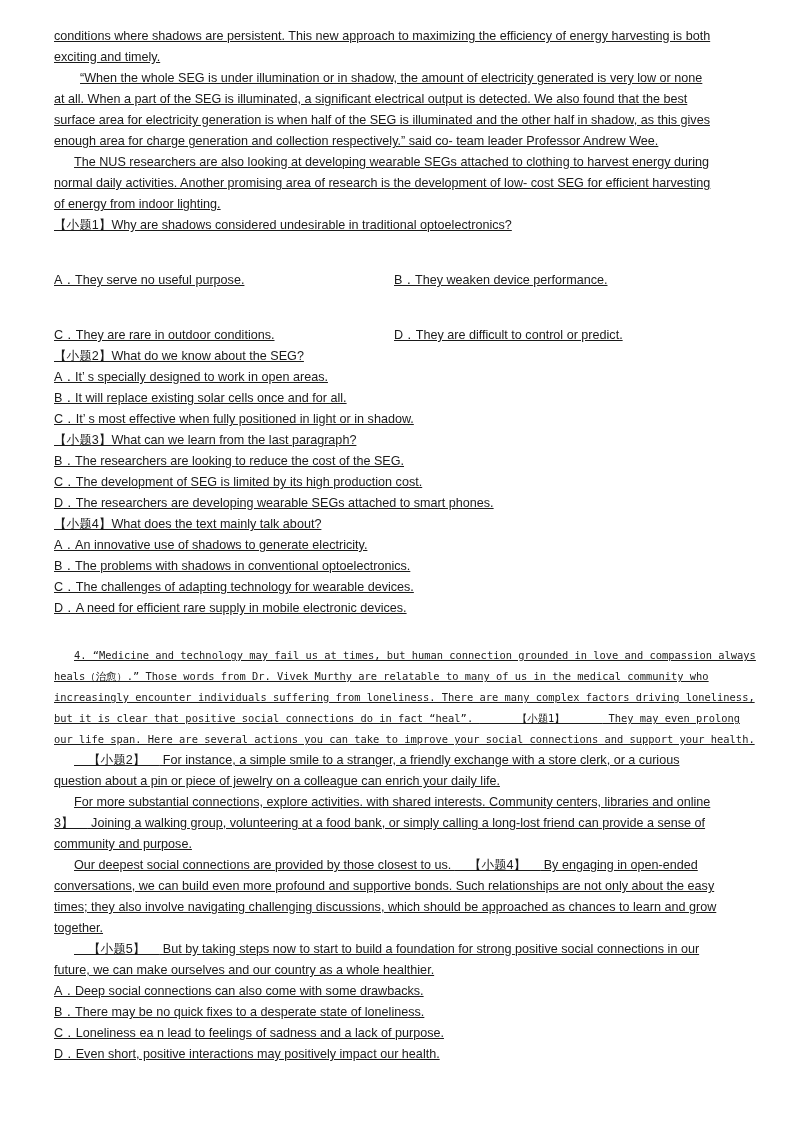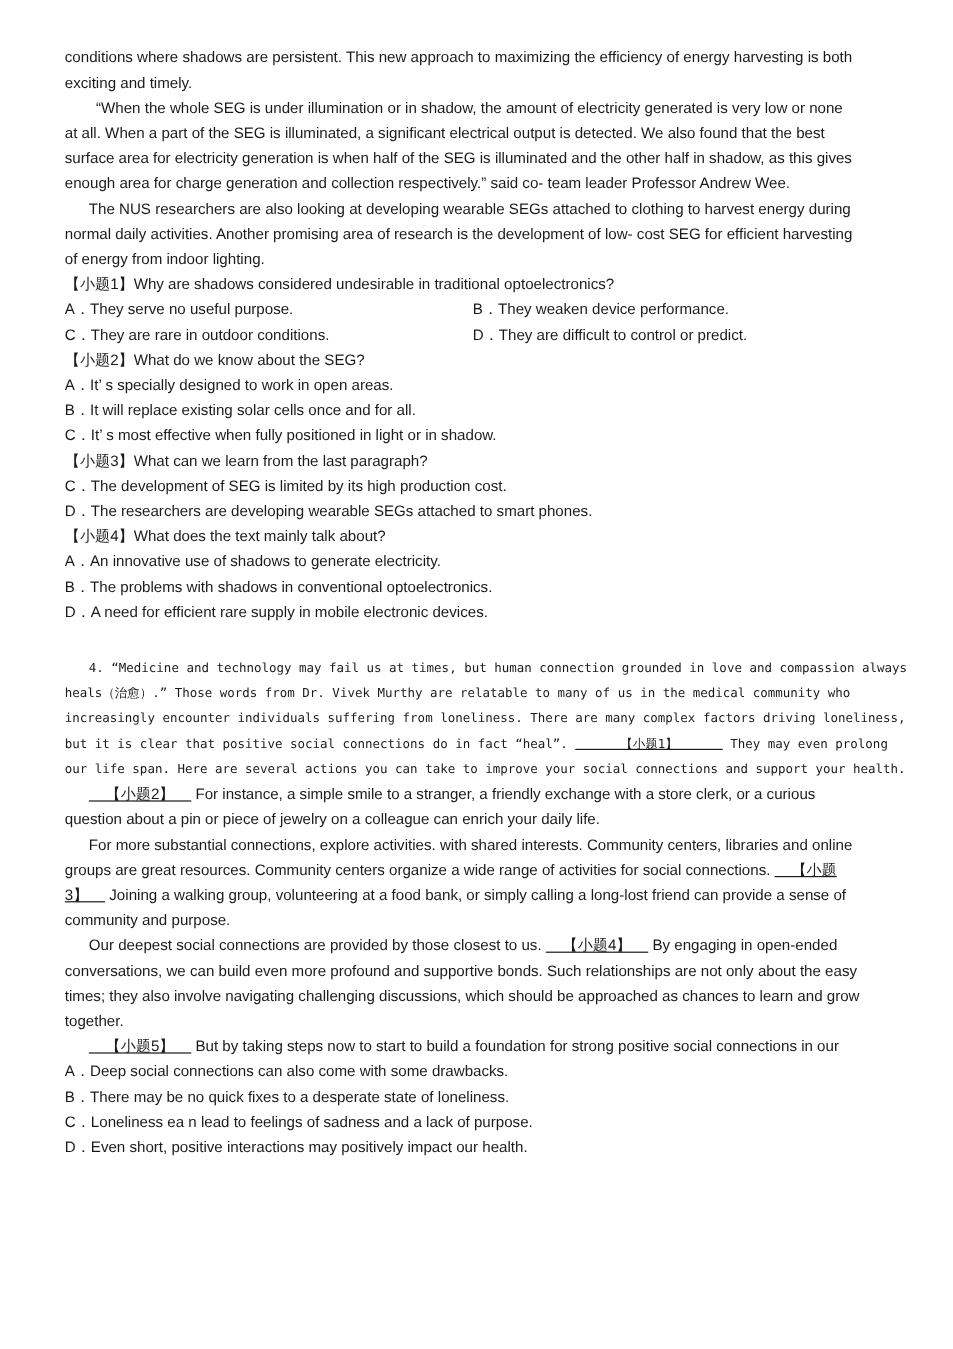--- a/index.html
+++ b/index.html
@@ -1,22 +1,22 @@
 <!DOCTYPE html>
 <html><head>
 <meta charset="utf-8">
 <style>
   html, body { margin: 0; padding: 0; background: #ffffff; }
   body { width: 794px; height: 1124px; position: relative; overflow: hidden; color: #1a1a1a; }
-  .page { position: absolute; left: 54px; top: 38px; width: 690px; font-family: "Liberation Sans", "DejaVu Sans", sans-serif; font-size: 12.6px; }
+  .page { position: absolute; left: 54px; top: 26px; width: 690px; font-family: "Liberation Sans", "DejaVu Sans", sans-serif; font-size: 12.6px; text-decoration: underline; }
   .ln { height: 21px; line-height: 21px; white-space: nowrap; overflow: visible; }
   .indent { padding-left: 20px; }
   .indent2 { padding-left: 26px; }
   .q { }
-  .opts2 { display: flex; }
+  .opts2 { display: flex; margin-top: 34px; }
   .opts2 .c1 { width: 340px; }
   .gap { height: 26px; }
   .mono { font-family: "DejaVu Sans Mono", "Liberation Mono", monospace; font-size: 10.4px; letter-spacing: 0px; }
   .blank { text-decoration: underline; white-space: pre; margin-top: 21px; }
 </style>
 </head>
 <body>
 
 <div class="page">
 
@@ -50,28 +50,30 @@
 
   <div>
     <div class="ln q">【小题2】What do we know about the SEG?</div>
     <div class="ln">A．It’ s specially designed to work in open areas.</div>
     <div class="ln">B．It will replace existing solar cells once and for all.</div>
     <div class="ln">C．It’ s most effective when fully positioned in light or in shadow.</div>
   </div>
 
   <div>
     <div class="ln q">【小题3】What can we learn from the last paragraph?</div>
+    <div class="ln">B．The researchers are looking to reduce the cost of the SEG.</div>
     <div class="ln">C．The development of SEG is limited by its high production cost.</div>
     <div class="ln">D．The researchers are developing wearable SEGs attached to smart phones.</div>
   </div>
 
   <div>
     <div class="ln q">【小题4】What does the text mainly talk about?</div>
     <div class="ln">A．An innovative use of shadows to generate electricity.</div>
     <div class="ln">B．The problems with shadows in conventional optoelectronics.</div>
+    <div class="ln">C．The challenges of adapting technology for wearable devices.</div>
     <div class="ln">D．A need for efficient rare supply in mobile electronic devices.</div>
   </div>
 
   <div class="gap"></div>
 
   <div class="mono">
     <div class="ln indent">4.  “Medicine and technology may fail us at times, but human connection grounded in love and compassion always</div>
     <div class="ln">heals（治愈）.”  Those words from Dr. Vivek Murthy are relatable to many of us in the medical community who</div>
     <div class="ln">increasingly encounter individuals suffering from loneliness. There are many complex factors driving loneliness,</div>
     <div class="ln">
@@ -83,41 +85,39 @@
   <div>
     <div class="ln indent">
       <span class="blank">    【小题2】    </span><span>  For instance, a simple smile to a stranger, a friendly exchange with a store clerk, or a curious</span>
     </div>
     <div class="ln">question about a pin or piece of jewelry on a colleague can enrich your daily life.</div>
   </div>
 
   <div>
     <div class="ln indent">For more substantial connections, explore activities. with shared interests. Community centers, libraries and online</div>
     <div class="ln">
-      <span>groups are great resources. Community centers organize a wide range of activities for social connections.  </span><span class="blank">    【小题</span>
-    </div>
-    <div class="ln">
       <span class="blank">3】    </span><span>  Joining a walking group, volunteering at a food bank, or simply calling a long-lost friend can provide a sense of</span>
     </div>
     <div class="ln">community and purpose.</div>
   </div>
 
   <div>
     <div class="ln indent">
       <span>Our deepest social connections are provided by those closest to us.  </span><span class="blank">    【小题4】    </span><span>  By engaging in open-ended</span>
     </div>
     <div class="ln">conversations, we can build even more profound and supportive bonds. Such relationships are not only about the easy</div>
     <div class="ln">times; they also involve navigating challenging discussions, which should be approached as chances to learn and grow</div>
     <div class="ln">together.</div>
   </div>
 
   <div>
     <div class="ln indent">
       <span class="blank">    【小题5】    </span><span>  But by taking steps now to start to build a foundation for strong positive social connections in our</span>
     </div>
+    <div class="ln">future, we can make ourselves and our country as a whole healthier.</div>
   </div>
 
   <div>
     <div class="ln">A．Deep social connections can also come with some drawbacks.</div>
     <div class="ln">B．There may be no quick fixes to a desperate state of loneliness.</div>
     <div class="ln">C．Loneliness ea n lead to feelings of sadness and a lack of purpose.</div>
     <div class="ln">D．Even short, positive interactions may positively impact our health.</div>
   </div>
 
 </div>

